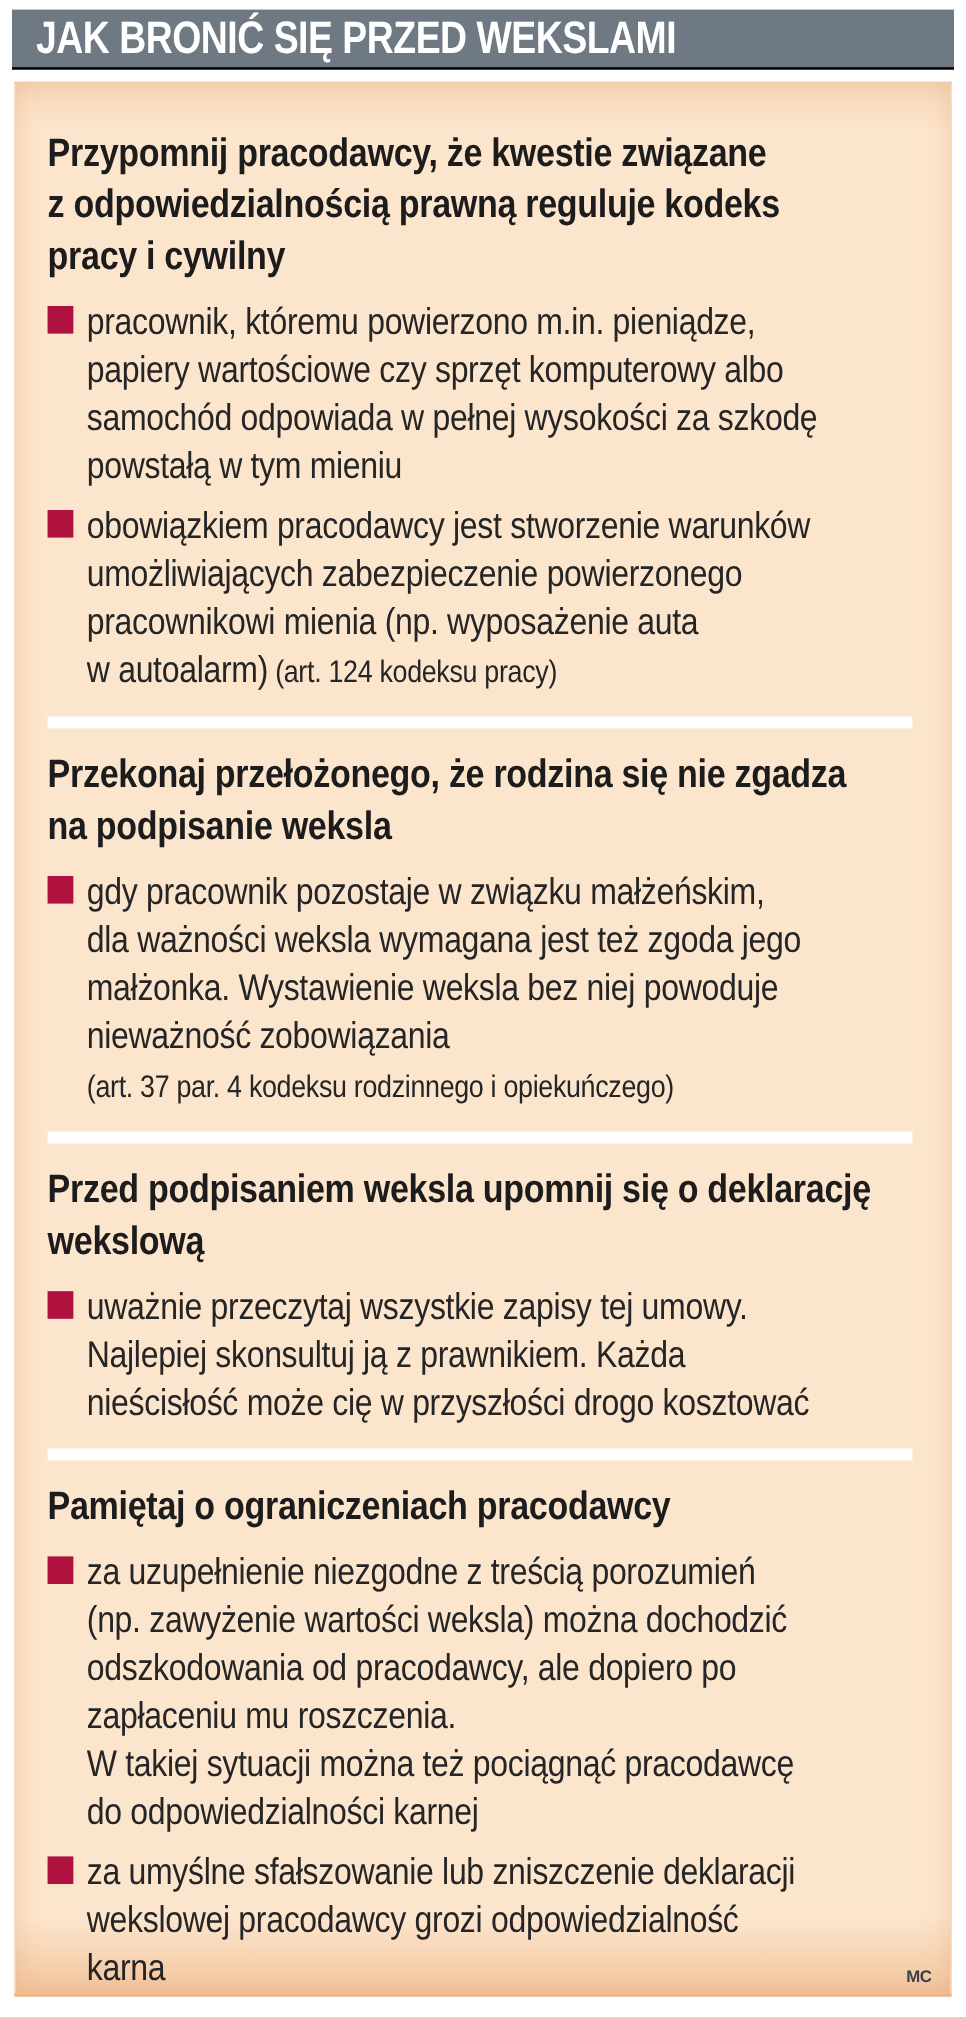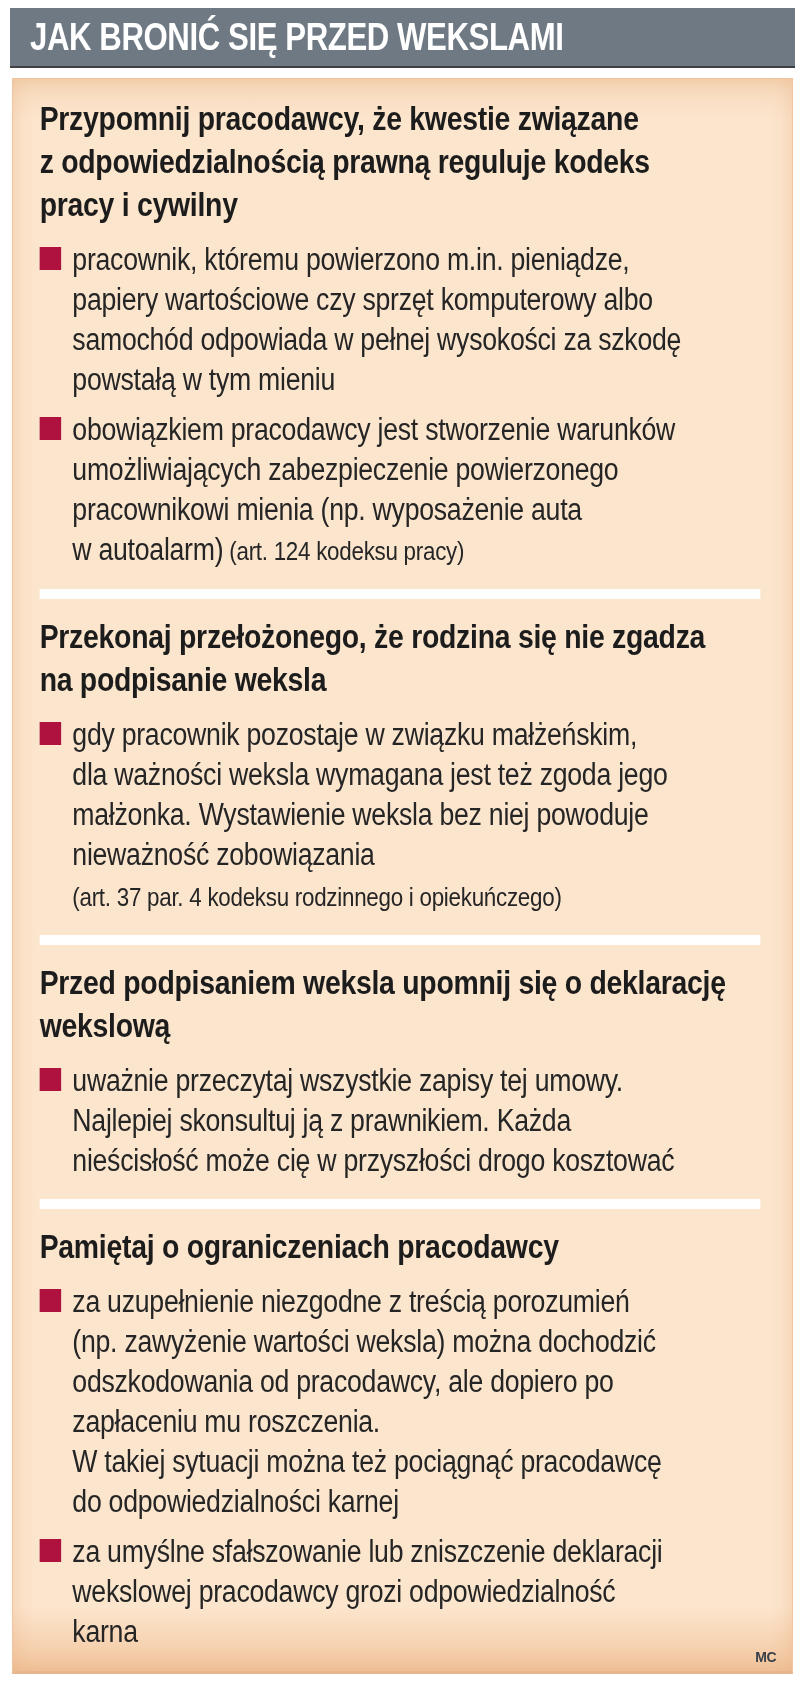--- a/index.html
+++ b/index.html
@@ -5,34 +5,34 @@
   :root{
     --header-bar:#6e7984; --panel-bg:#fce5cd; --bullet-marker:#b01240;
     --divider:#ffffff; --heading-text:#1c1c1c; --body-text:#252525; --title-text:#ffffff;
   }
   html,body{margin:0;padding:0;}
   body{
     width:805px;height:1681px;background:#ffffff;overflow:hidden;
     font-family:"Liberation Sans", sans-serif;
   }
   .header-bar{
-    margin:8px 10px 0 10px;height:60px;background:var(--header-bar);
-    border-bottom:2px solid #404040;display:flex;align-items:center;
+    margin:8px 10px 0 10px;height:50px;background:var(--header-bar);
+    border-bottom:2px solid #000000;display:flex;align-items:center;
     padding-left:20px;box-sizing:border-box;
   }
   .header-title{
     color:var(--title-text);font-size:38px;font-weight:bold;white-space:nowrap;
     transform:scaleX(0.82);transform-origin:left center;letter-spacing:-0.5px;
   }
   .panel{
     position:relative;margin:10px 12px 0 12px;height:1596px;box-sizing:border-box;
     background:linear-gradient(180deg,#f6d9ba 0%,var(--panel-bg) 2.5%,var(--panel-bg) 96%,#f2c59d 100%);
     border:1px solid #f0c49e;border-bottom:3px solid #e8b68c;
     box-shadow:inset 0 0 20px rgba(224,152,96,0.35);
-    padding:18px 6px 0 6px;
+    padding:36px 6px 0 6px;
   }
   .condense{transform:scaleX(0.86);transform-origin:left top;width:116.28%;}
   .section .heading{
     margin:0;padding:0 0 0 24px;font-size:33px;font-weight:bold;line-height:43px;
     color:var(--heading-text);white-space:pre-line;letter-spacing:-0.3px;
   }
   .section:not(:first-child) .heading{margin-top:16px;}
   .bullets{margin-top:14px;padding-left:24px;}
   .bullet{display:flex;margin-top:10px;}
   .bullet:first-child{margin-top:0;}

